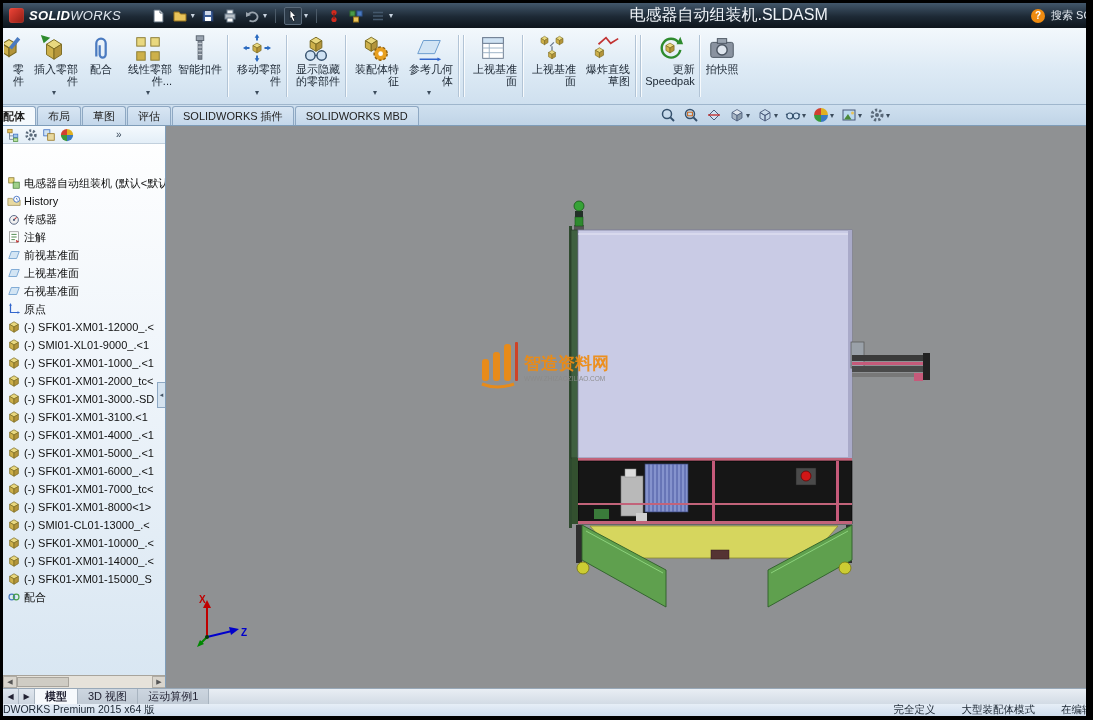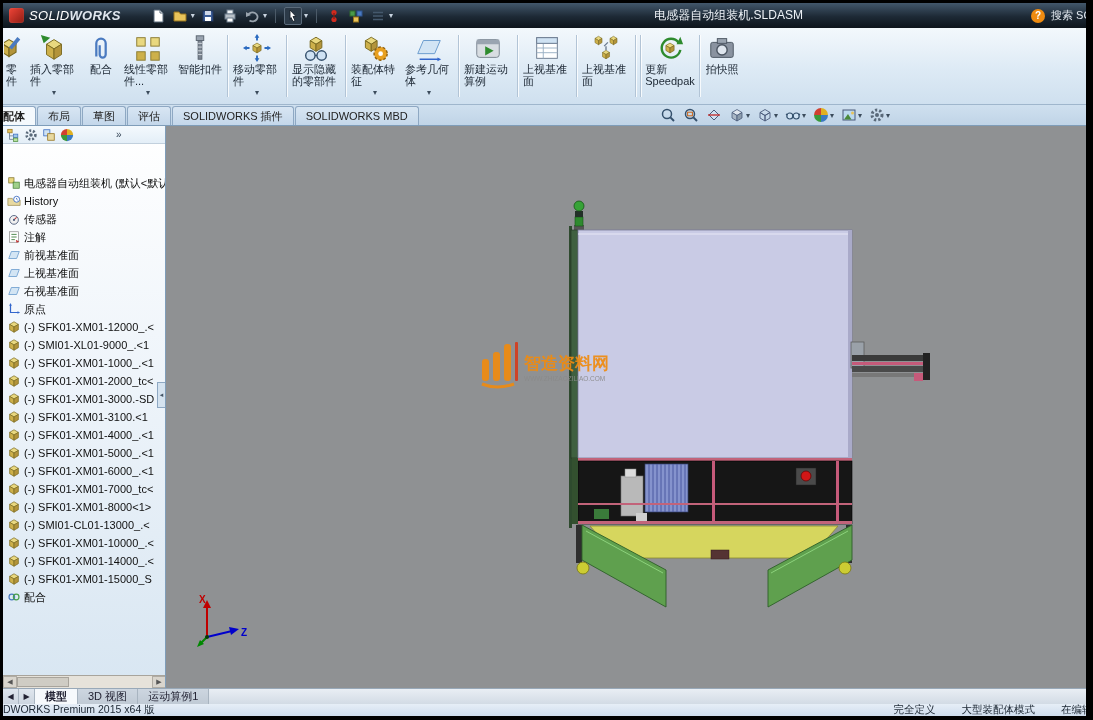--- a/index.html
+++ b/index.html
@@ -4,34 +4,34 @@
 <style>
   *{margin:0;padding:0;box-sizing:border-box;}
   html,body{width:1093px;height:720px;}
   body{background:#000;position:relative;overflow:hidden;font-family:"Liberation Sans",sans-serif;-webkit-font-smoothing:antialiased;}
   .band{position:absolute;left:3px;width:1083px;}
 
   
   .titlebar{top:3px;height:25px;background:linear-gradient(#42576b,#1d2935 55%,#0e151c);display:flex;align-items:center;color:#fff;overflow:hidden;}
   .logo{display:flex;align-items:center;gap:5px;padding:0 6px;font-size:13px;font-style:italic;letter-spacing:.3px;white-space:nowrap;}
   .logo-mark{width:15px;height:15px;border-radius:3px;background:linear-gradient(135deg,#ef4437,#8f1d14);box-shadow:inset 0 0 2px #fff3;}
-  .logo .b{font-weight:normal;} .logo .l{font-weight:bold;color:#dfe6ee;}
+  .logo .b{font-weight:bold;} .logo .l{font-weight:normal;color:#dfe6ee;}
   .qat{display:flex;align-items:center;gap:4px;margin-left:22px;}
   .qi{width:18px;height:18px;display:flex;align-items:center;justify-content:center;}
   .qi svg{width:16px;height:16px;}
   .qdrop{font-size:8px;color:#c9d4e0;margin-left:-2px;}
   .qsep{width:1px;height:14px;background:#4b5a68;margin:0 4px;}
   .qi.sunken{background:#2c3a48;border:1px solid #5a6a7a;border-radius:2px;}
-  .doc-title{position:absolute;left:67%;transform:translateX(-50%);font-size:12px;color:#eef2f7;white-space:nowrap;}
+  .doc-title{position:absolute;left:67%;transform:translateX(-50%);font-size:16px;color:#eef2f7;white-space:nowrap;}
   .search{position:absolute;left:1028px;top:0;height:25px;display:flex;align-items:center;gap:6px;font-size:11px;color:#e4eaf1;white-space:nowrap;}
   .help-badge{width:14px;height:14px;border-radius:50%;background:#ef8b10;color:#fff;font-size:10px;font-weight:bold;display:flex;align-items:center;justify-content:center;flex:0 0 auto;}
 
   
   .ribbon{top:28px;height:77px;background:linear-gradient(#f3f8fc,#ddeaf5 55%,#cfe0ef);border-bottom:1px solid #9fb6cc;display:flex;align-items:stretch;padding:2px 0;overflow:hidden;}
-  .rbtn{min-width:40px;max-width:54px;padding:2px 2px 0;display:flex;flex-direction:column;align-items:center;font-size:11px;line-height:11.5px;color:#1c2733;text-align:left;border:1px solid transparent;border-radius:2px;}
+  .rbtn{min-width:40px;max-width:54px;padding:2px 2px 0;display:flex;flex-direction:column;align-items:center;font-size:11px;line-height:11.5px;color:#1c2733;text-align:right;border:1px solid transparent;border-radius:2px;}
   .rbtn .ric{width:30px;height:30px;flex:0 0 auto;margin-bottom:1px;}
   .rbtn .ric svg{width:30px;height:30px;}
   .rlabel{overflow:hidden;max-height:36px;}
   .rdrop{font-size:8px;color:#3c4c5c;margin-top:0;}
   .rbtn.active{background:linear-gradient(#ccd7e1,#bac8d6);border:1px solid #8fa3b5;}
   .rbtn.partial{min-width:24px;max-width:24px;overflow:hidden;align-items:flex-end;}
   .vsep{width:1px;background:#b2c4d6;margin:5px 2px;box-shadow:1px 0 0 #ffffffcc;}
 
   
   .tabrow{top:105px;height:21px;background:linear-gradient(#cfe0ef,#c0d4e7);border-bottom:1px solid #7f9db9;display:flex;align-items:flex-end;overflow:hidden;}
@@ -415,39 +415,39 @@
     <span class="rdrop">▾</span>
   </div>
   <div class="rbtn">
     <span class="ric"><svg>
           <use href="#r-refgeo"></use>
         </svg></span>
     <span class="rlabel">参考几何体</span>
     <span class="rdrop">▾</span>
   </div>
   <div class="vsep"></div>
-  <div class="rbtn">
-    <span class="ric"><svg>
-          <use href="#r-motion"></use>
-        </svg></span>
-    <span class="rlabel">新建运动算例</span>
-  </div>
   <div class="vsep"></div>
   <div class="rbtn">
     <span class="ric"><svg>
           <use href="#r-bom"></use>
         </svg></span>
     <span class="rlabel">上视基准面</span>
   </div>
   <div class="vsep"></div>
   <div class="rbtn">
     <span class="ric"><svg>
           <use href="#r-explode"></use>
         </svg></span>
     <span class="rlabel">上视基准面</span>
+  </div>
+  <div class="rbtn">
+    <span class="ric"><svg>
+          <use href="#r-explsk"></use>
+        </svg></span>
+    <span class="rlabel">爆炸直线草图</span>
   </div>
   <div class="vsep"></div>
   <div class="vsep"></div>
   <div class="rbtn">
     <span class="ric"><svg>
           <use href="#r-speedpak"></use>
         </svg></span>
     <span class="rlabel">更新Speedpak</span>
   </div>
   <div class="vsep"></div>

